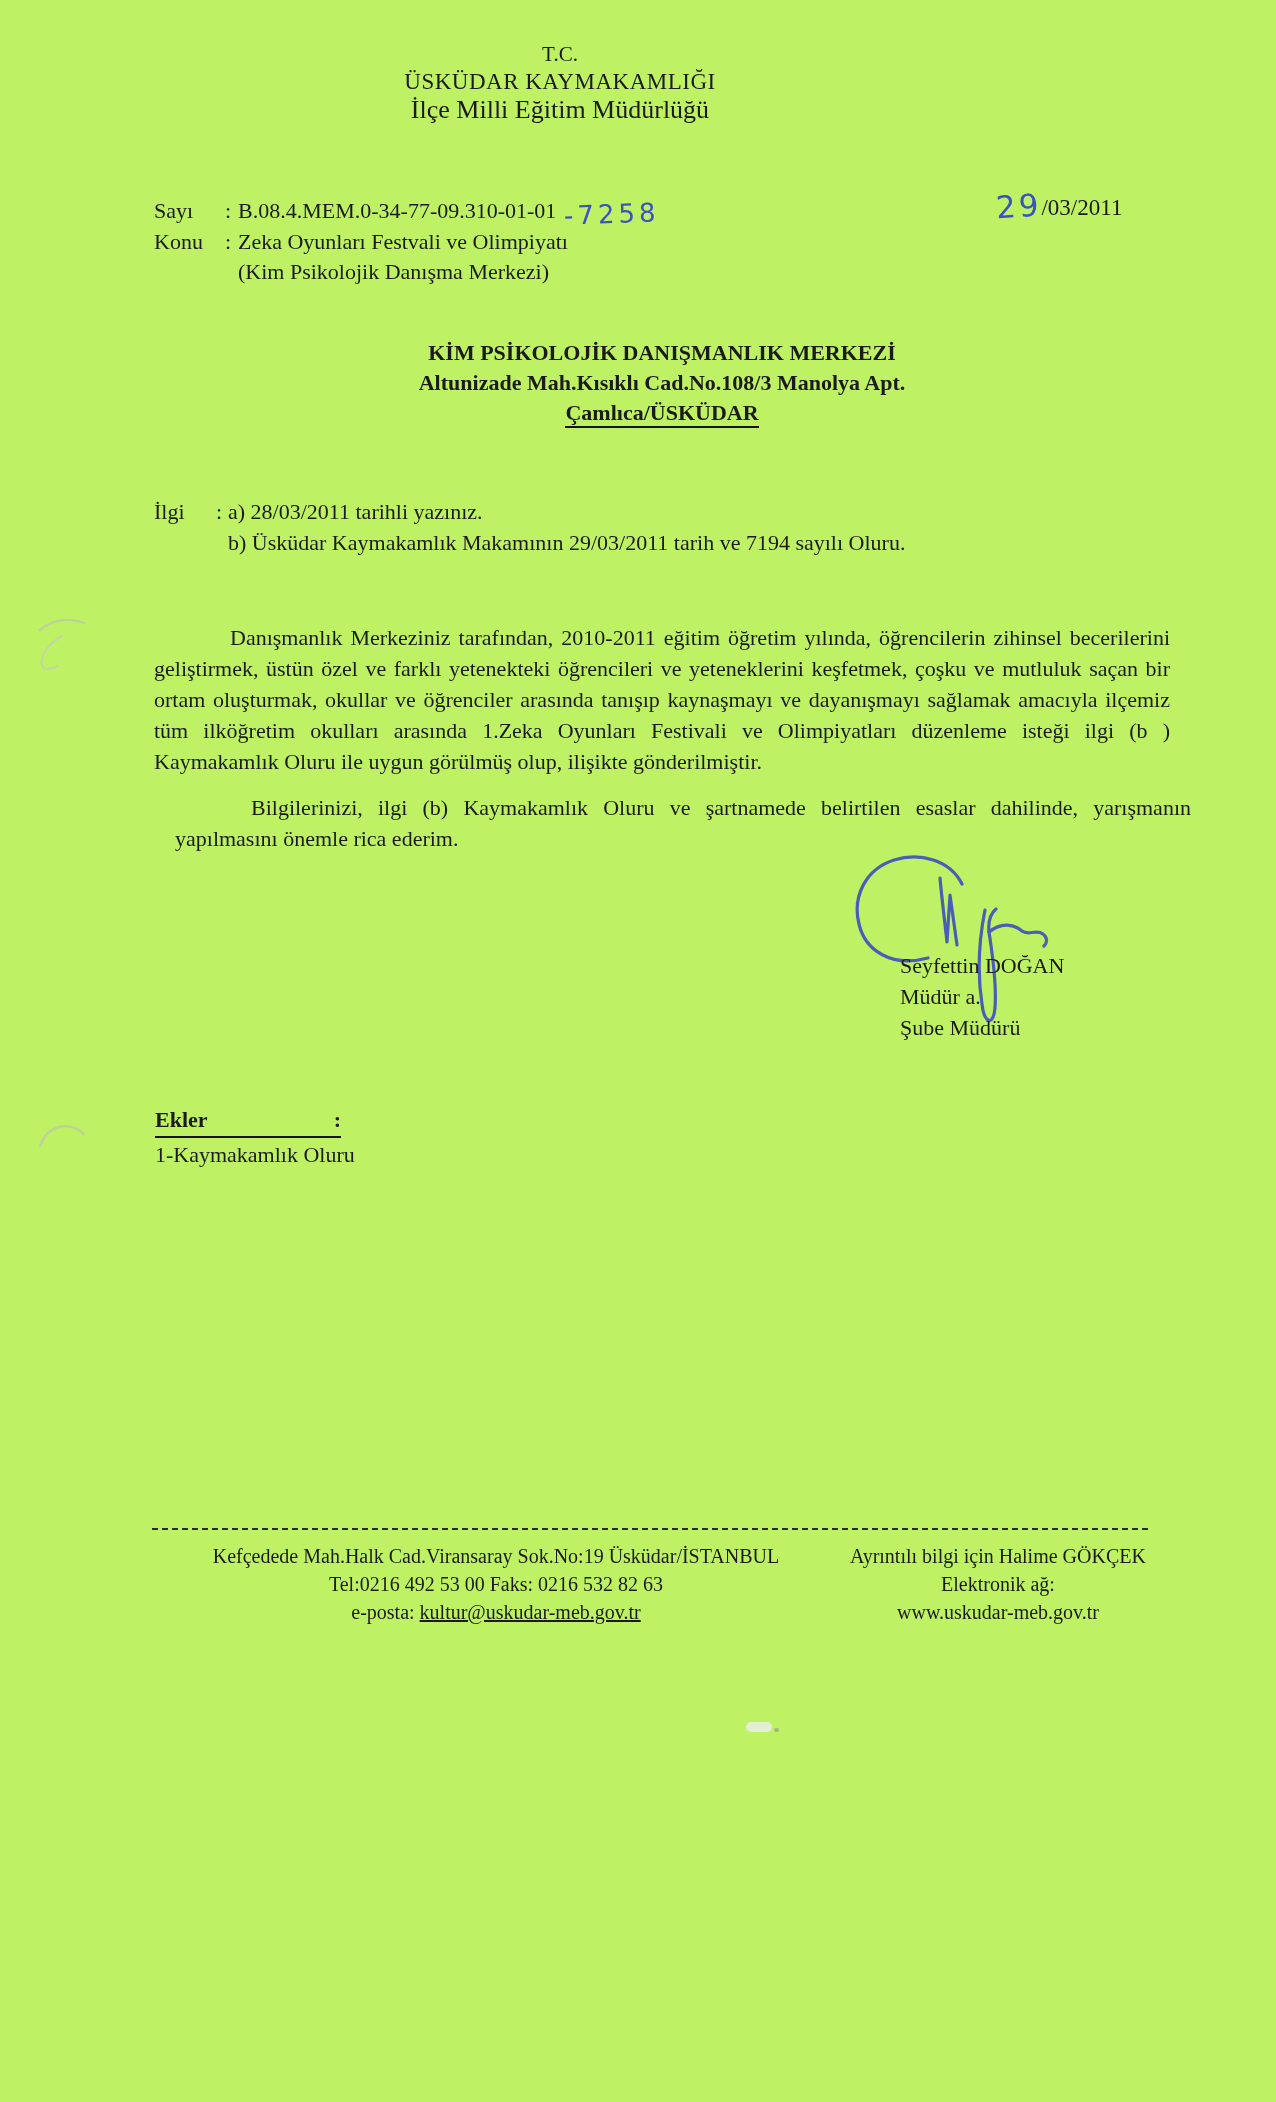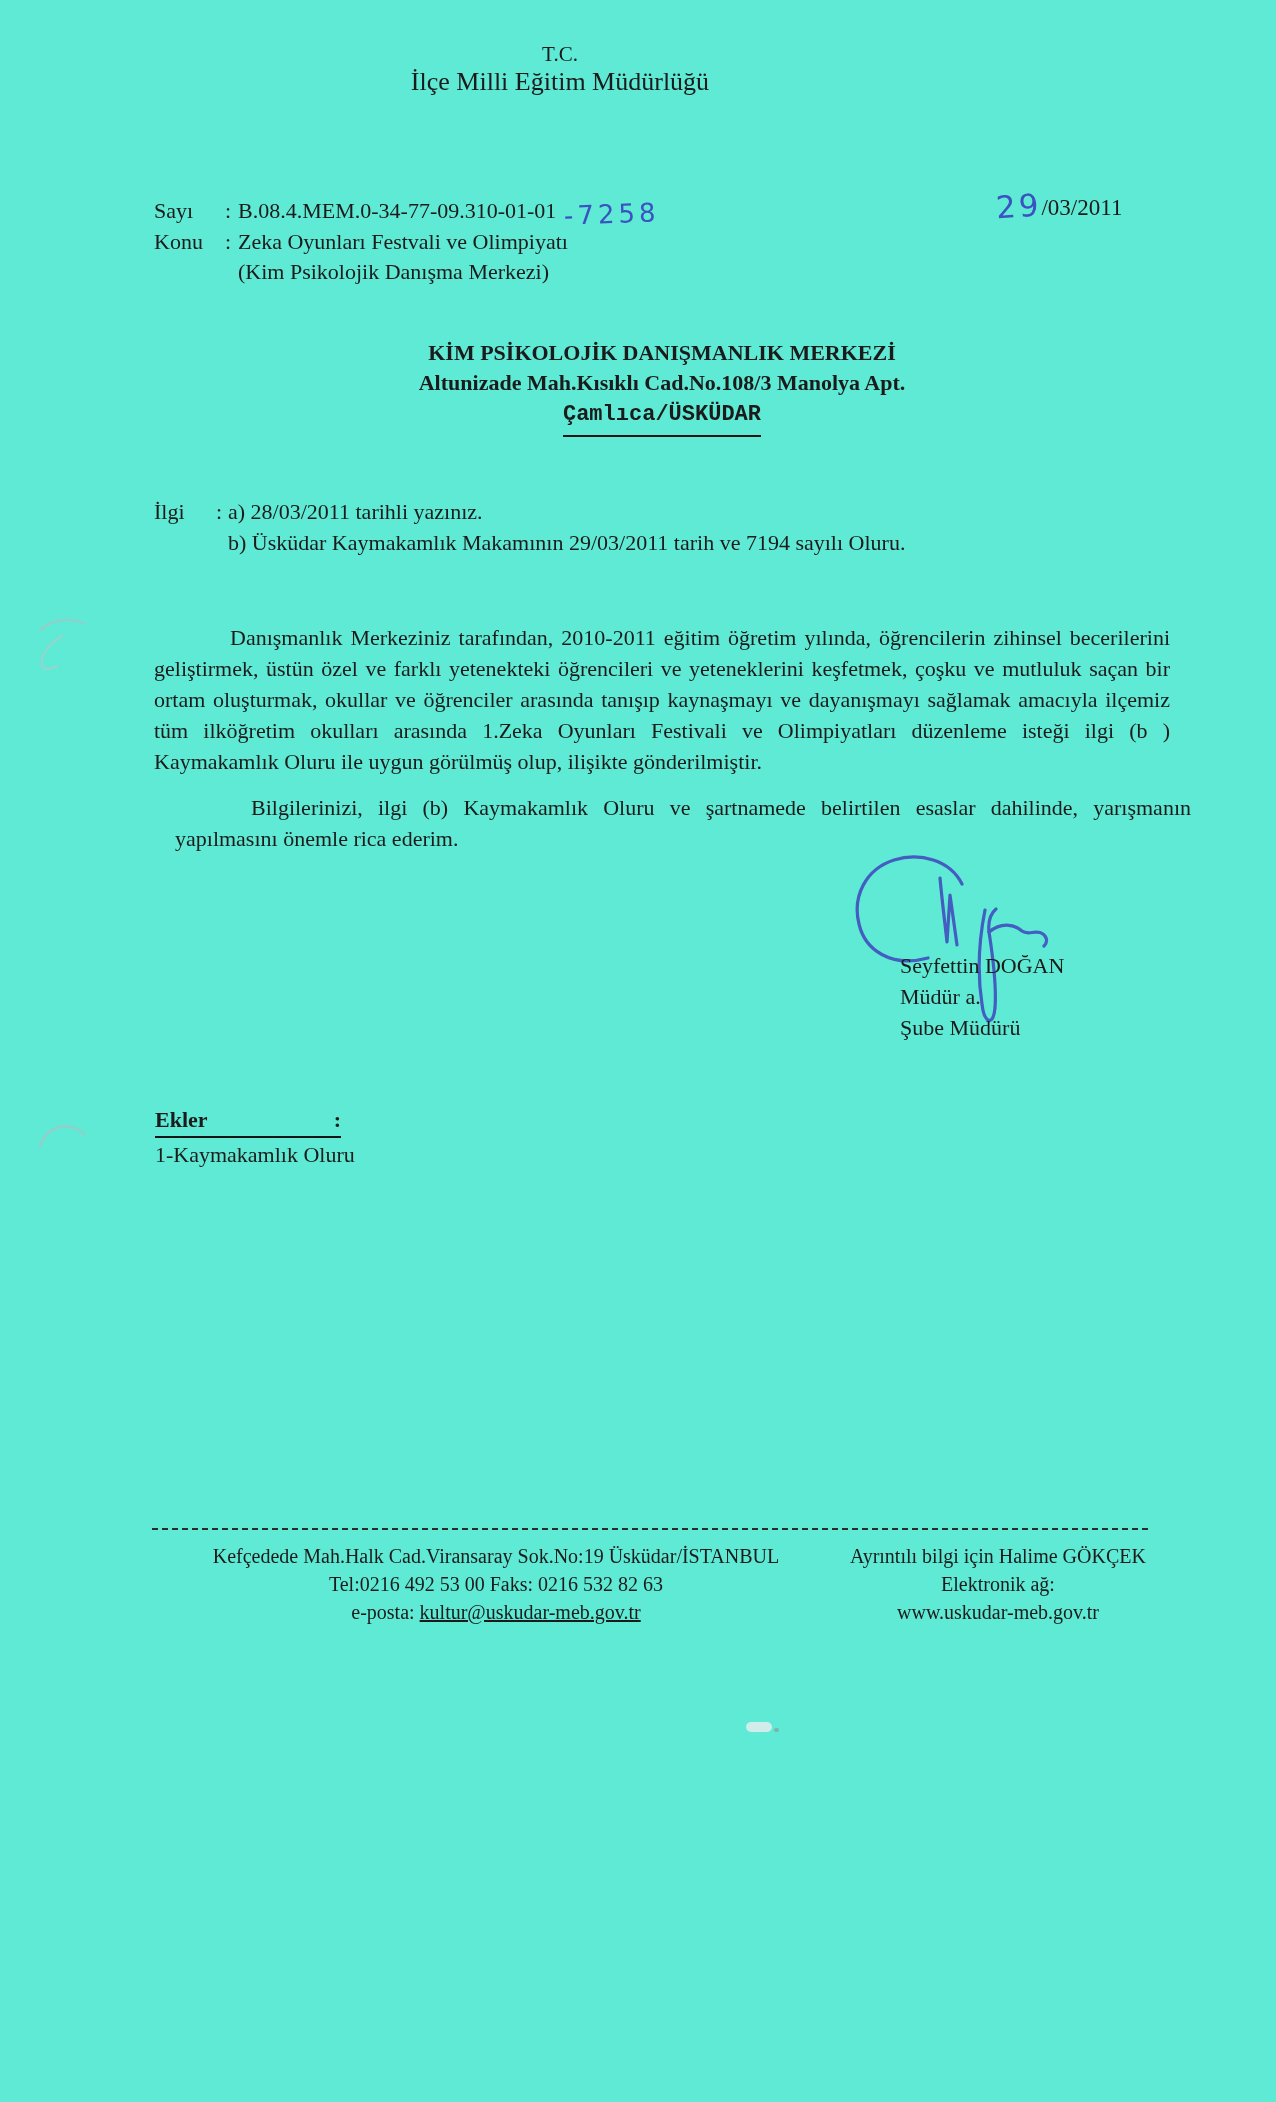--- a/index.html
+++ b/index.html
@@ -1,17 +1,17 @@
 <!DOCTYPE html>
 <html><head>
 <meta charset="utf-8">
 <style>
   html,body{margin:0;padding:0;background:#ffffff;}
   .page{
-    position:relative;width:1276px;height:2102px;background:#5eead4;
+    position:relative;width:1276px;height:2102px;background:#bef264;
     font-family:"Liberation Serif", serif;color:#1b1b1b;overflow:hidden;
   }
   
   .letterhead{position:absolute;top:40px;left:0;width:1120px;text-align:center;line-height:28px;}
   .lh1{font-size:21px;}
   .lh2{font-size:23px;letter-spacing:.5px;}
   .lh3{font-size:26px;}
   
   .date{position:absolute;top:188px;left:996px;font-size:23px;white-space:nowrap;}
   .hand{
@@ -21,21 +21,21 @@
   .date .hand{font-size:31px;letter-spacing:3px;transform:rotate(-4deg);vertical-align:-2px;}
   
   .meta{position:absolute;top:196px;left:154px;font-size:22px;line-height:30px;}
   .mrow{display:flex;white-space:nowrap;}
   .mlabel{width:71px;}
   .mcolon{width:13px;}
   .sayi-hand{font-size:26px;letter-spacing:4px;transform:rotate(-2deg);margin-left:8px;vertical-align:-3px;position:relative;top:2px;}
   
   .recipient{position:absolute;top:338px;left:154px;width:1016px;text-align:center;
     font-weight:bold;font-size:22px;line-height:30px;}
-  .recipient .und{border-bottom:2px solid #151515;padding-bottom:8px;font-family:Liberation Mono, monospace;}
+  .recipient .und{border-bottom:2px solid #151515;padding-bottom:1px;}
   
   .ilgi{position:absolute;top:496px;left:154px;font-size:22px;line-height:31px;display:flex;}
   .ilgi .ilabel{width:62px;}
   .ilgi .icolon{width:12px;}
   
   .para{position:absolute;left:154px;width:1016px;font-size:22px;line-height:31px;
     text-align:justify;text-indent:76px;margin:0;}
   .p1{top:578px;margin-top:44px;}
   .p2{top:792px;margin-left:21px;}
   
@@ -70,20 +70,21 @@
     <path d="M28,28 C14,36 6,48 8,58 C10,62 17,62 23,58" fill="none" stroke="#c2c3cc" stroke-width="2.2" stroke-linecap="round"></path>
   </svg>
   <svg class="pencil" style="left:34px;top:1116px;" width="58" height="42" viewBox="0 0 58 42">
     <path d="M6,30 C13,10 34,4 50,18" fill="none" stroke="#b9bac4" stroke-width="2.6" stroke-linecap="round"></path>
   </svg>
   <div class="smudge"></div>
   <div class="speck"></div>
 
   <header class="letterhead">
     <div class="lh1">T.C.</div>
+    <div class="lh2">ÜSKÜDAR KAYMAKAMLIĞI</div>
     <div class="lh3">İlçe Milli Eğitim Müdürlüğü</div>
   </header>
 
   <div class="date">
     <span class="hand">29</span><span>/03/2011</span>
   </div>
 
   <div class="meta">
     <div class="mrow">
       <span class="mlabel">Sayı</span>

